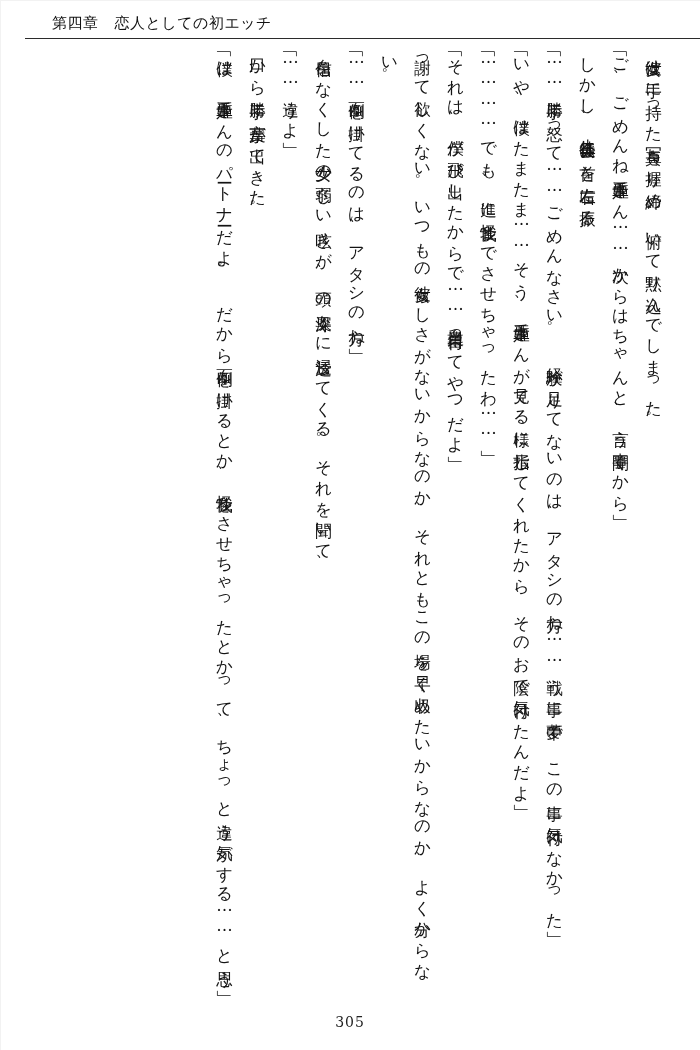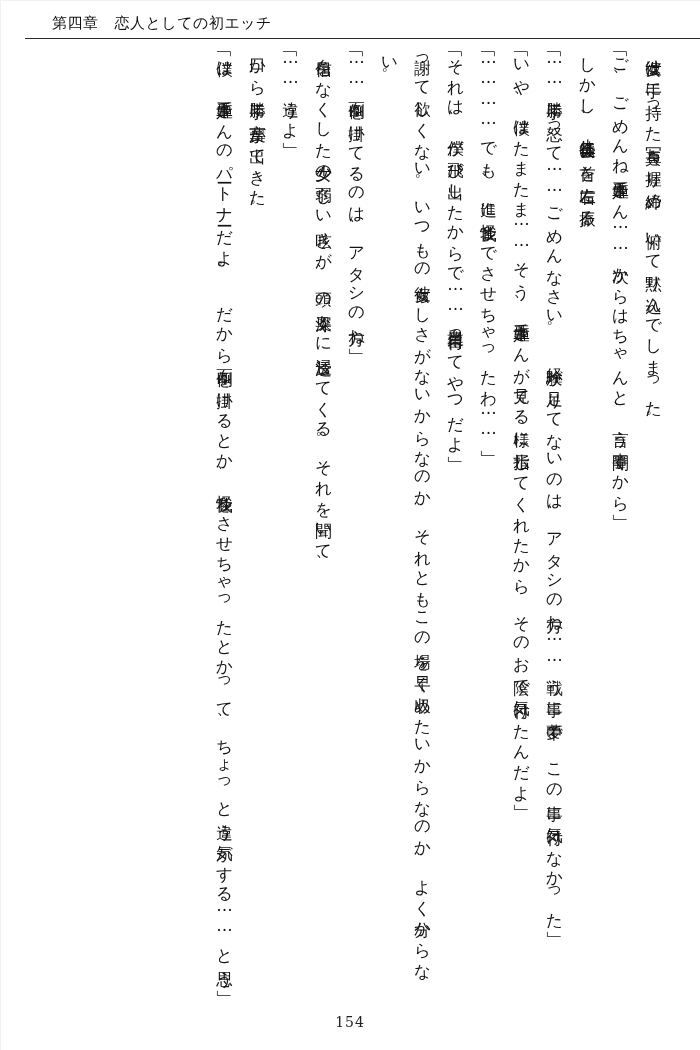--- a/index.html
+++ b/index.html
@@ -129,16 +129,16 @@
       <p>「それは、僕が飛び出したからで……自業自得ってやつだよ」</p>
       <p>謝って欲しくない。いつもの彼女らしさがないからなのか、それともこの場を早く収めたいからなのか、よく分からない。</p>
       <p>「……面倒を掛けてるのは、アタシの方ね」</p>
       <p>自信をなくした少女の弱々しい呟きが、頭の奥深くに浸透してくる。それを聞いて、</p>
       <p>「……違うよ」</p>
       <p>口から勝手に言葉が出てきた。</p>
       <p>「僕は、千亜姫さんのパートナーだよ。　だから面倒を掛けるとか、怪我をさせちゃったとかって、ちょっと違う気がする……と思う」</p>
     </div>
   </div>
 
-  <div class="folio">154</div>
+  <div class="folio">305</div>
 
   <div class="scan-edge"></div>
 </div>
 
 </body></html>

